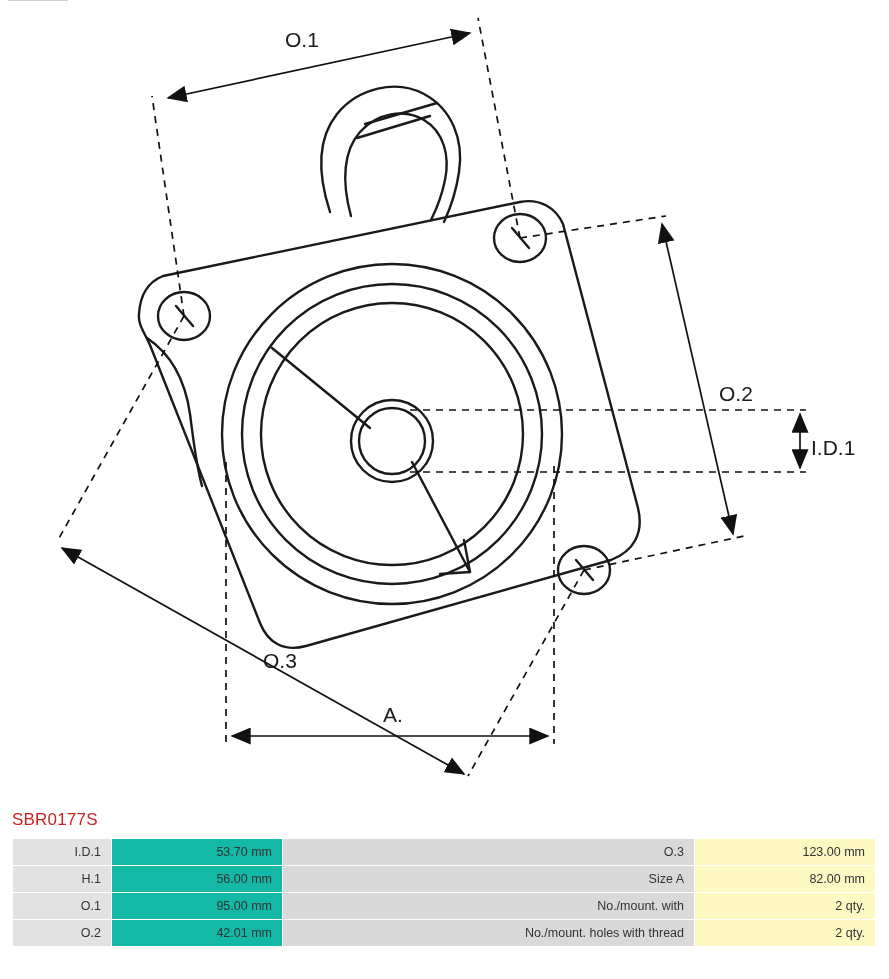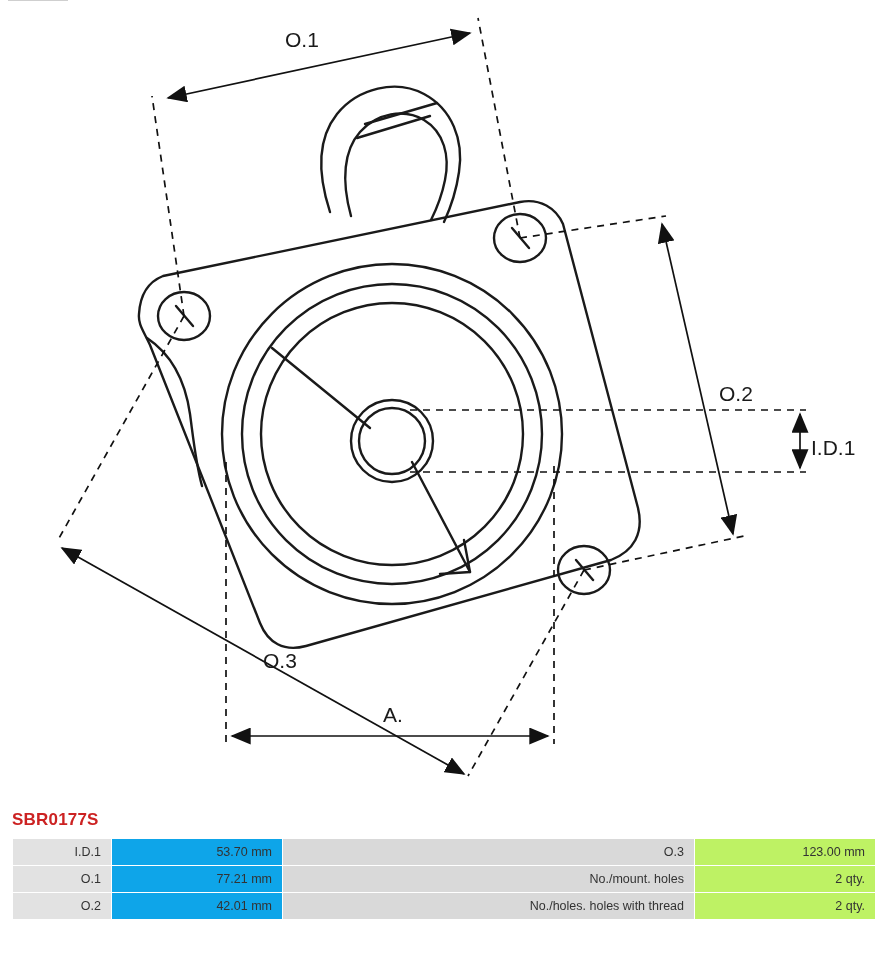--- a/index.html
+++ b/index.html
@@ -1,26 +1,26 @@
 <!DOCTYPE html>
 <html><head>
 <meta charset="utf-8">
 <style>
   html,body{margin:0;padding:0;background:#ffffff;}
   body{width:889px;height:979px;font-family:"Liberation Sans",sans-serif;color:#222;position:relative;overflow:hidden;}
   .top-rule{position:absolute;left:8px;top:0;width:60px;height:2px;border-top:1px solid #cfcfcf;}
   #drawing{position:absolute;left:0;top:0;width:889px;height:800px;}
   .dim-label{font-family:"Liberation Sans",sans-serif;font-size:21px;fill:#1a1a1a;}
-  .part-title{position:absolute;left:12px;top:810px;font-size:17px;color:#cc2222;font-weight:bold;letter-spacing:.2px;}
+  .part-title{position:absolute;left:12px;top:810px;font-size:17px;color:#cc2222;font-weight:normal;letter-spacing:.2px;}
   .spec-table{position:absolute;left:12px;top:838px;width:864px;border-collapse:collapse;font-size:12.5px;}
   .spec-table td{height:26px;padding:0 10px;border:1px solid #ffffff;}
   .lbl-l{background:#e2e2e2;text-align:right;width:78px;color:#333;}
-  .val-l{background:#0ea5e9;text-align:right;width:150px;color:#333;}
+  .val-l{background:#14b8a6;text-align:right;width:150px;color:#333;}
   .lbl-r{background:#d9d9d9;text-align:right;color:#333;}
-  .val-r{background:#bef264;text-align:right;width:160px;color:#333;}
+  .val-r{background:#fef9c3;text-align:right;width:160px;color:#333;}
 </style>
 </head>
 <body>
 
 <div class="top-rule"></div>
 
 <svg id="drawing" viewBox="0 0 889 800">
   <defs>
     <marker id="arrH" markerWidth="12" markerHeight="10" refX="11" refY="5" orient="auto">
       <path d="M0,0 L12,5 L0,10 z" fill="#111"></path>
@@ -101,25 +101,31 @@
 
 <table class="spec-table">
   <tbody>
     <tr>
       <td class="lbl-l">I.D.1</td>
       <td class="val-l">53.70 mm</td>
       <td class="lbl-r">O.3</td>
       <td class="val-r">123.00 mm</td>
     </tr>
     <tr>
+      <td class="lbl-l">H.1</td>
+      <td class="val-l">56.00 mm</td>
+      <td class="lbl-r">Size A</td>
+      <td class="val-r">82.00 mm</td>
+    </tr>
+    <tr>
       <td class="lbl-l">O.1</td>
-      <td class="val-l">77.21 mm</td>
-      <td class="lbl-r">No./mount. holes</td>
+      <td class="val-l">95.00 mm</td>
+      <td class="lbl-r">No./mount. with</td>
       <td class="val-r">2 qty.</td>
     </tr>
     <tr>
       <td class="lbl-l">O.2</td>
       <td class="val-l">42.01 mm</td>
-      <td class="lbl-r">No./holes. holes with thread</td>
+      <td class="lbl-r">No./mount. holes with thread</td>
       <td class="val-r">2 qty.</td>
     </tr>
   </tbody>
 </table>
 
 </body></html>

